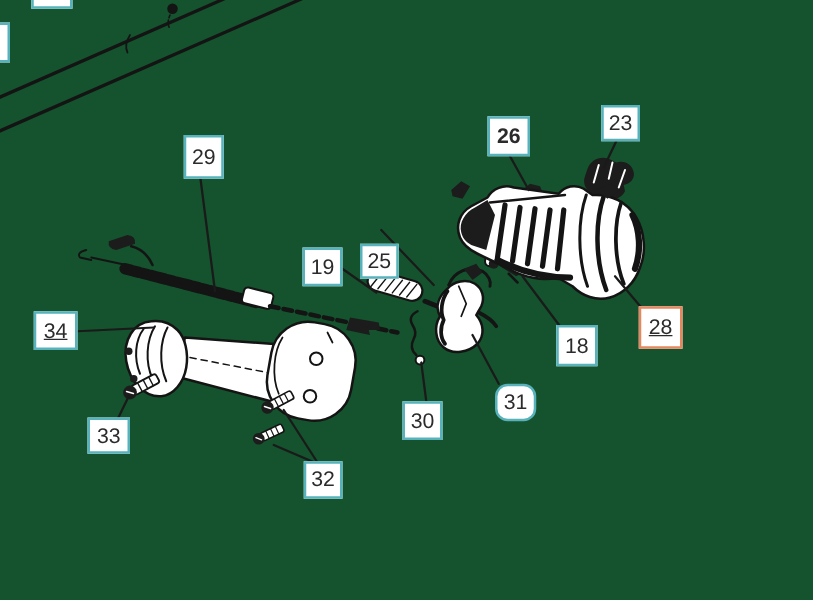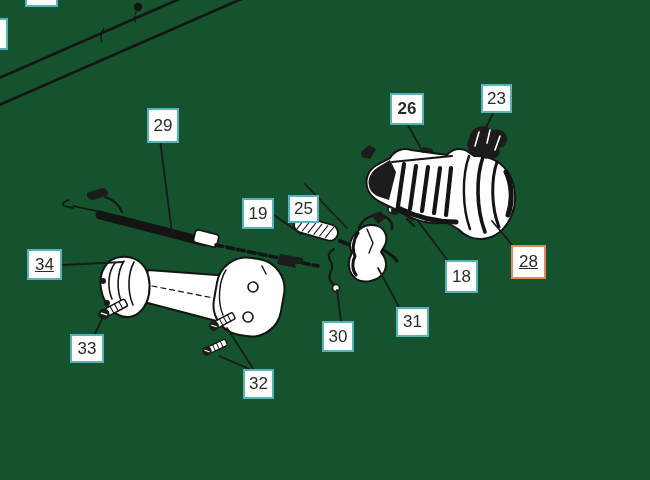--- a/index.html
+++ b/index.html
@@ -195,20 +195,20 @@
 
   <div id="callouts">
       <div class="callout" style="left: 481px; top: 84px; width: 31px; height: 29px;">23</div>
       <div class="callout" style="left: 445px; top: 260px; width: 33px; height: 33px;">18</div>
       <div class="callout" style="left: 288px; top: 159px; width: 31px; height: 28px; margin-top: 36px;">25</div>
       <div class="callout" style="left: 390px; top: 93px; width: 34px; height: 32px; font-weight: bold;">26</div>
       <div class="callout" style="left: 242px; top: 198px; width: 32px; height: 31px;">19</div>
       <div class="callout highlighted" style="left: 511px; top: 245px; width: 35px; height: 34px;">28</div>
       <div class="callout" style="left: 147px; top: 108px; width: 32px; height: 35px;">29</div>
       <div class="callout" style="left: 322px; top: 321px; width: 32px; height: 31px;">30</div>
-      <div class="callout" style="left: 396px; top: 307px; width: 33px; height: 30px;">31</div>
+      <div class="callout" style="left: 396px; top: 307px; width: 33px; height: 30px; border-radius: 10px;">31</div>
       <div class="callout" style="left: 243px; top: 369px; width: 31px; height: 30px;">32</div>
       <div class="callout" style="left: 70px; top: 334px; width: 34px; height: 29px;">33</div>
       <div class="callout" style="left: 27px; top: 249px; width: 35px; height: 31px; text-decoration: underline;">34</div>
       <div class="callout" style="left: 25px; top: -26px; width: 33px; height: 33px;"></div>
       <div class="callout" style="left: -26px; top: 18px; width: 34px; height: 32px;"></div>
     </div>
 </div>
 
 </body></html>

